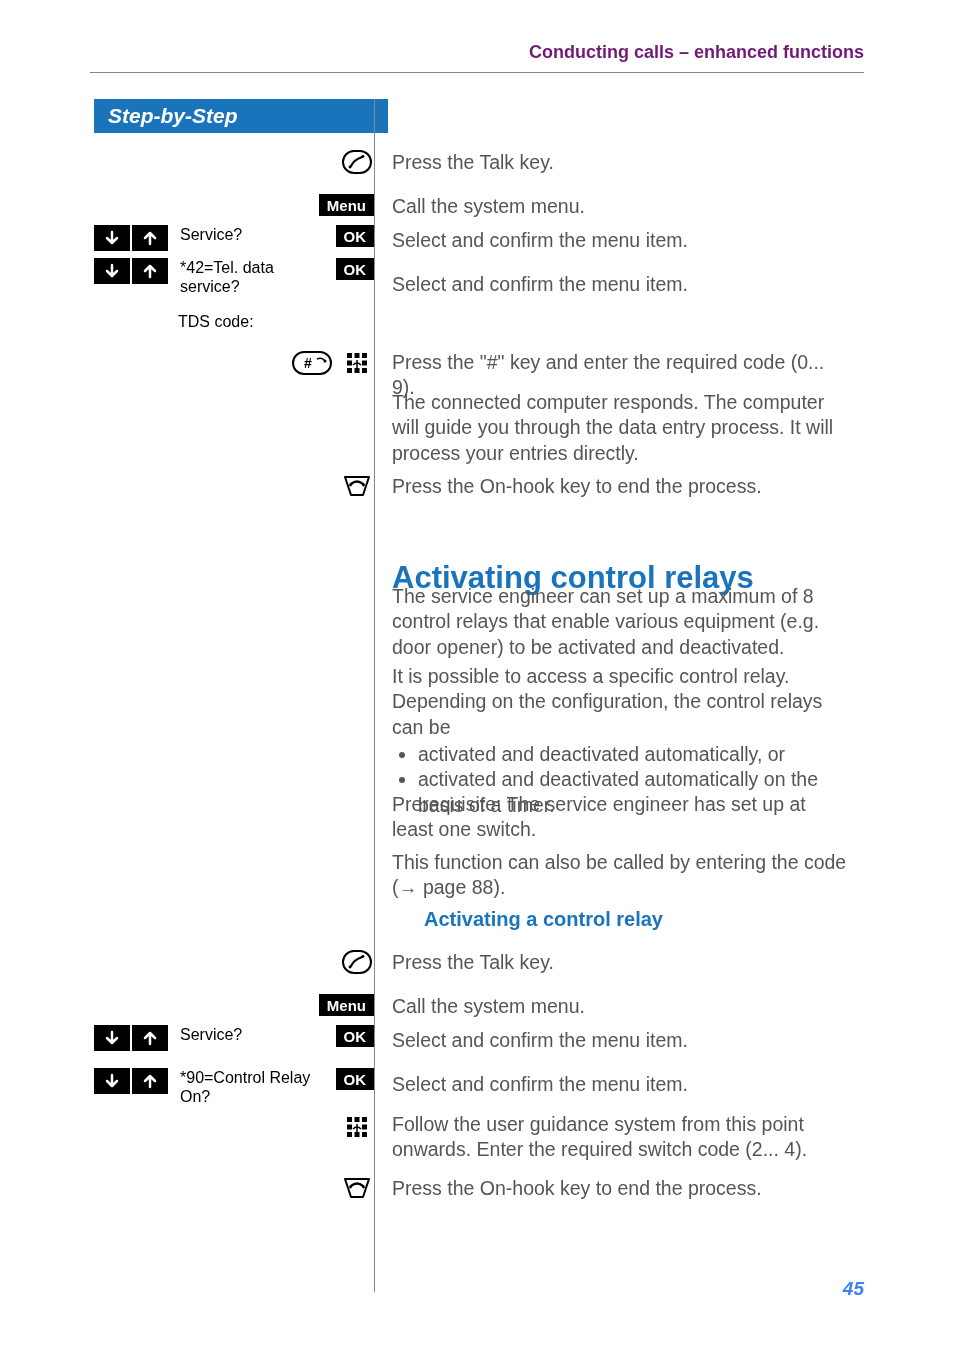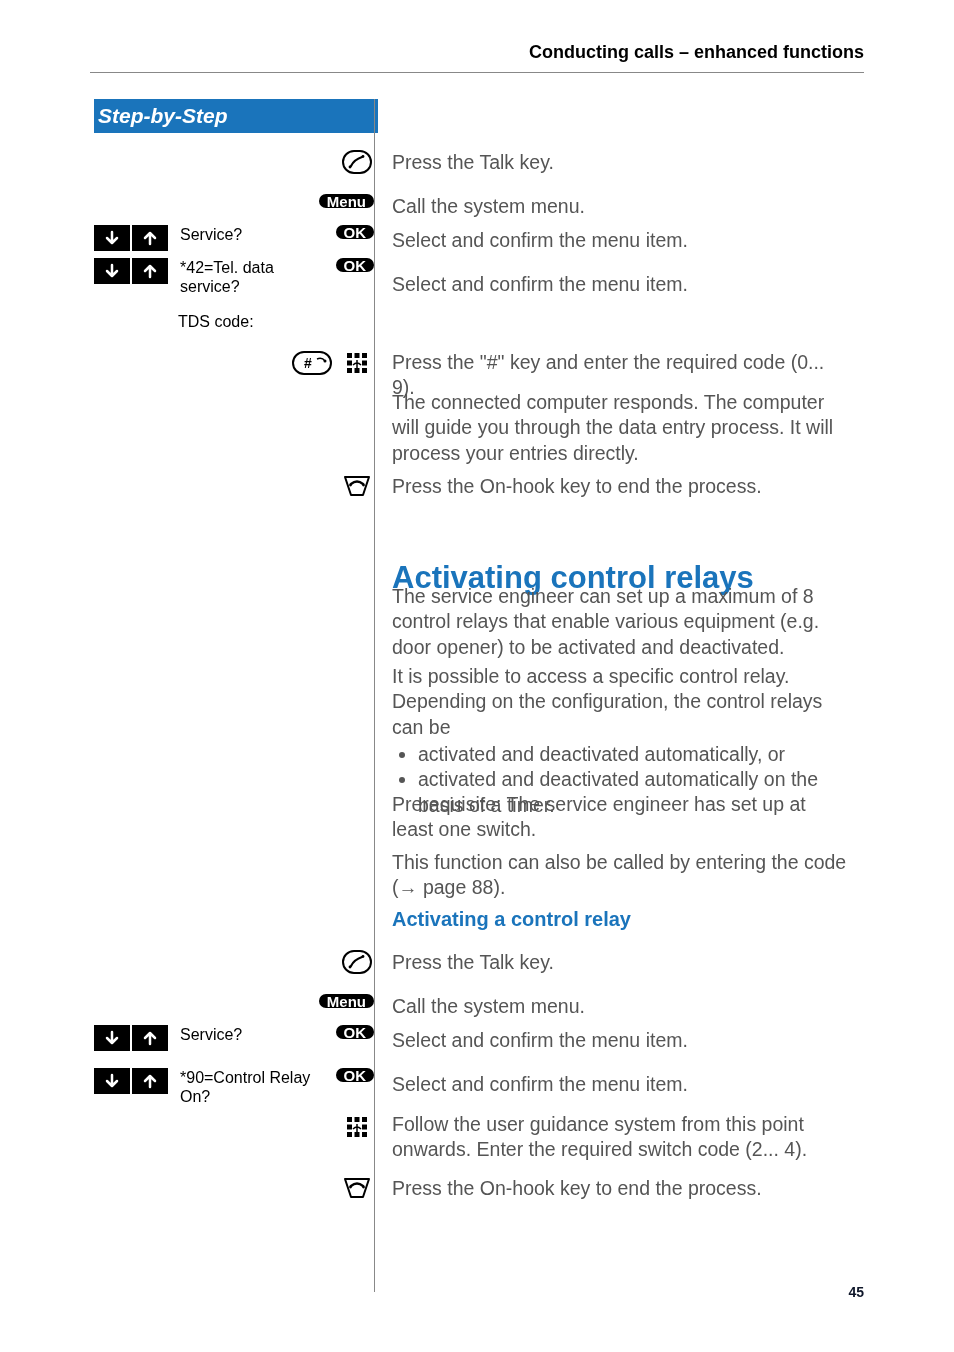--- a/index.html
+++ b/index.html
@@ -14,21 +14,21 @@
 .page {
   position: relative;
   width: 954px;
   height: 1352px;
 }
 .header-right {
   position: absolute;
   top: 42px;
   right: 90px;
   font-weight: bold;
-  color: #000000;
+  color: #701a75;
   font-size: 18px;
 }
 .header-rule {
   position: absolute;
   top: 72px;
   left: 90px;
   right: 90px;
   border-top: 1px solid #888;
   height: 0;
 }
@@ -36,21 +36,21 @@
   position: absolute;
   left: 94px;
   top: 99px;
   width: 280px;
   height: 34px;
   background: #1a74bb;
   color: #fff;
   font-weight: bold;
   font-style: italic;
   font-size: 21px;
-  padding-left: 4px;
+  padding-left: 14px;
   display: flex;
   align-items: center;
 }
 .sidebar-rule {
   position: absolute;
   left: 374px;
   top: 99px;
   width: 1px;
   bottom: 60px;
   background: #888;
@@ -85,29 +85,29 @@
 .arrow-btn.up { margin-left: 0; }
 .display-text {
   font-size: 16px;
   color: #000;
   padding-left: 10px;
   flex: 1;
   line-height: 1.2;
 }
 .pill-btn {
   display: inline-flex;
-  height: 14px;
+  height: 22px;
   background: #000;
   color: #fff;
   font-weight: bold;
   font-size: 15px;
   align-items: center;
   justify-content: center;
   padding: 0 8px;
-  border-radius: 8px;
+  border-radius: 0;
 }
 .icon-slot {
   width: 34px;
   height: 30px;
   display: inline-flex;
   align-items: center;
   justify-content: center;
   color: #000;
 }
 .body-text {
@@ -118,37 +118,39 @@
 .h2 {
   color: #1a74bb;
   font-weight: bold;
   font-size: 31px;
   margin-top: 32px;
 }
 .h4 {
   color: #1a74bb;
   font-weight: bold;
   font-size: 20px;
+  margin-left: 32px;
 }
 ul.body-list {
   margin: 2px 0 0 0;
   padding-left: 26px;
 }
 ul.body-list li {
   font-size: 19.5px;
   color: #555;
   line-height: 1.3;
 }
 .pagenum {
   position: absolute;
   bottom: 52px;
   right: 90px;
   font-weight: bold;
-  color: #0f172a;
-  font-size: 14px;
+  color: #3b82f6;
+  font-size: 19px;
+  font-style: italic;
 }
 .arrow-glyph {
   font-family: Arial, sans-serif;
   font-weight: bold;
   font-size: 19px;
 }
 </style>
 </head>
 <body>
 

